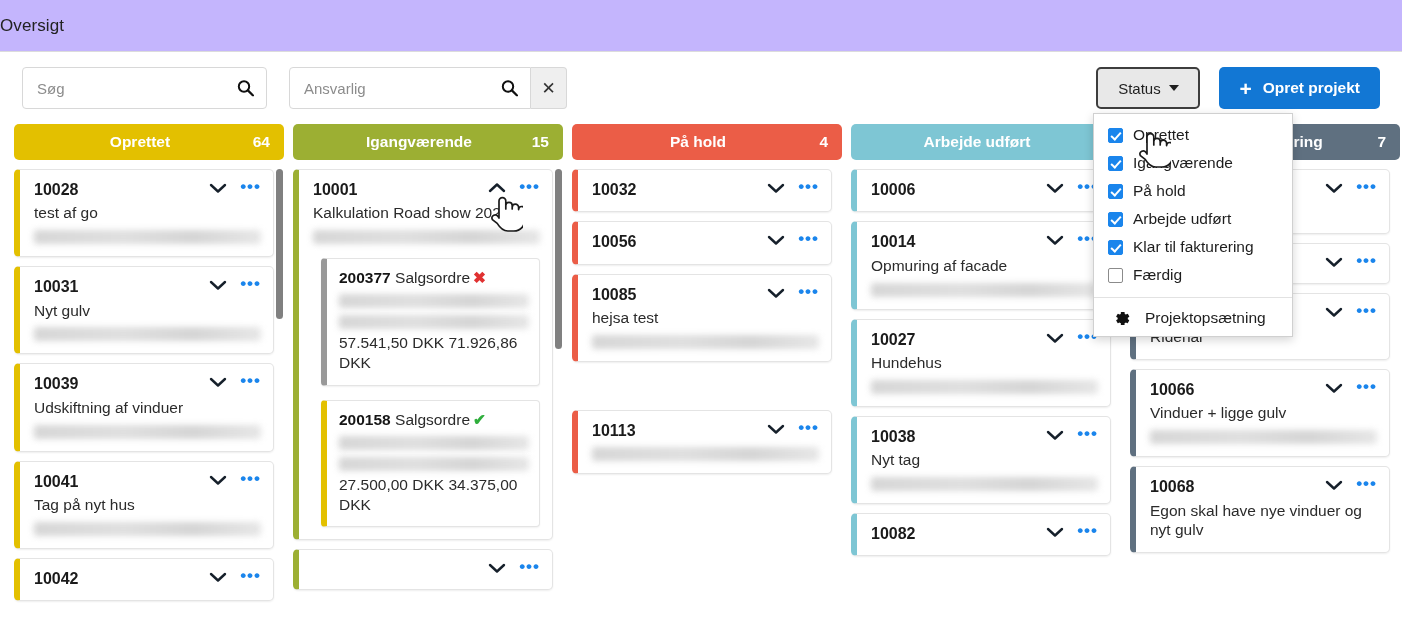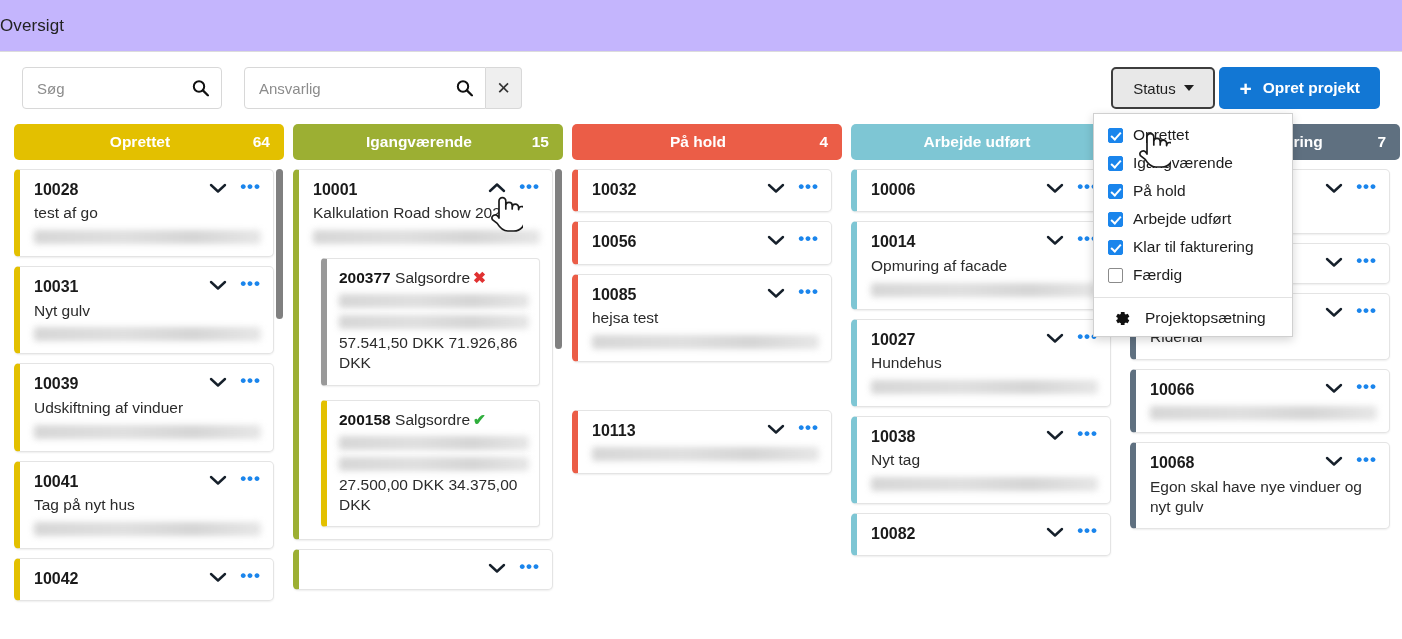--- a/index.html
+++ b/index.html
@@ -28,21 +28,21 @@
   .toolbar {
     height: 72px;
     display: flex;
     align-items: center;
     padding: 0 22px;
     position: relative;
     background: #fff;
   }
   .searchbox {
     position: relative;
-    width: 200px;
+    width: 245px;
     height: 42px;
     border: 1px solid #d8d8d8;
     border-radius: 4px;
     background: #fff;
     display: flex;
     align-items: center;
   }
   .searchbox input {
     border: 0; outline: 0;
     width: 100%;
@@ -83,21 +83,21 @@
     background: #efefef;
     display: flex; align-items: center; justify-content: center;
     font-size: 17px;
     color: #333;
     cursor: pointer;
   }
 
   .toolbar-right {
     margin-left: auto;
     display: flex;
-    gap: 4px;
+    gap: 19px;
   }
   .status-btn {
     height: 42px;
     min-width: 104px;
     padding: 0 15px;
     background: #e8e8e8;
     border: 2px solid #3d3d3d;
     border-radius: 5px;
     font-size: 15px;
     color: #1f1f1f;
@@ -642,20 +642,21 @@
         <div class="card" style="border-left-color: rgb(95, 112, 128);">
           <div class="card-top">
             <div class="card-id">10066</div>
             <div class="chev">
               <svg viewBox="0 0 20 14" width="20" height="14">
                 <path d="M3 4 L10 10.5 L17 4" fill="none" stroke="#16202b" stroke-width="2.4" stroke-linecap="round" stroke-linejoin="round"></path>
               </svg>
             </div>
             <div class="dots">•••</div>
           </div>
+          <div class="card-title">Vinduer + ligge gulv</div>
           <div class="redact"></div>
         </div>
         <div class="card" style="border-left-color: rgb(95, 112, 128);">
           <div class="card-top">
             <div class="card-id">10068</div>
             <div class="chev">
               <svg viewBox="0 0 20 14" width="20" height="14">
                 <path d="M3 4 L10 10.5 L17 4" fill="none" stroke="#16202b" stroke-width="2.4" stroke-linecap="round" stroke-linejoin="round"></path>
               </svg>
             </div>

